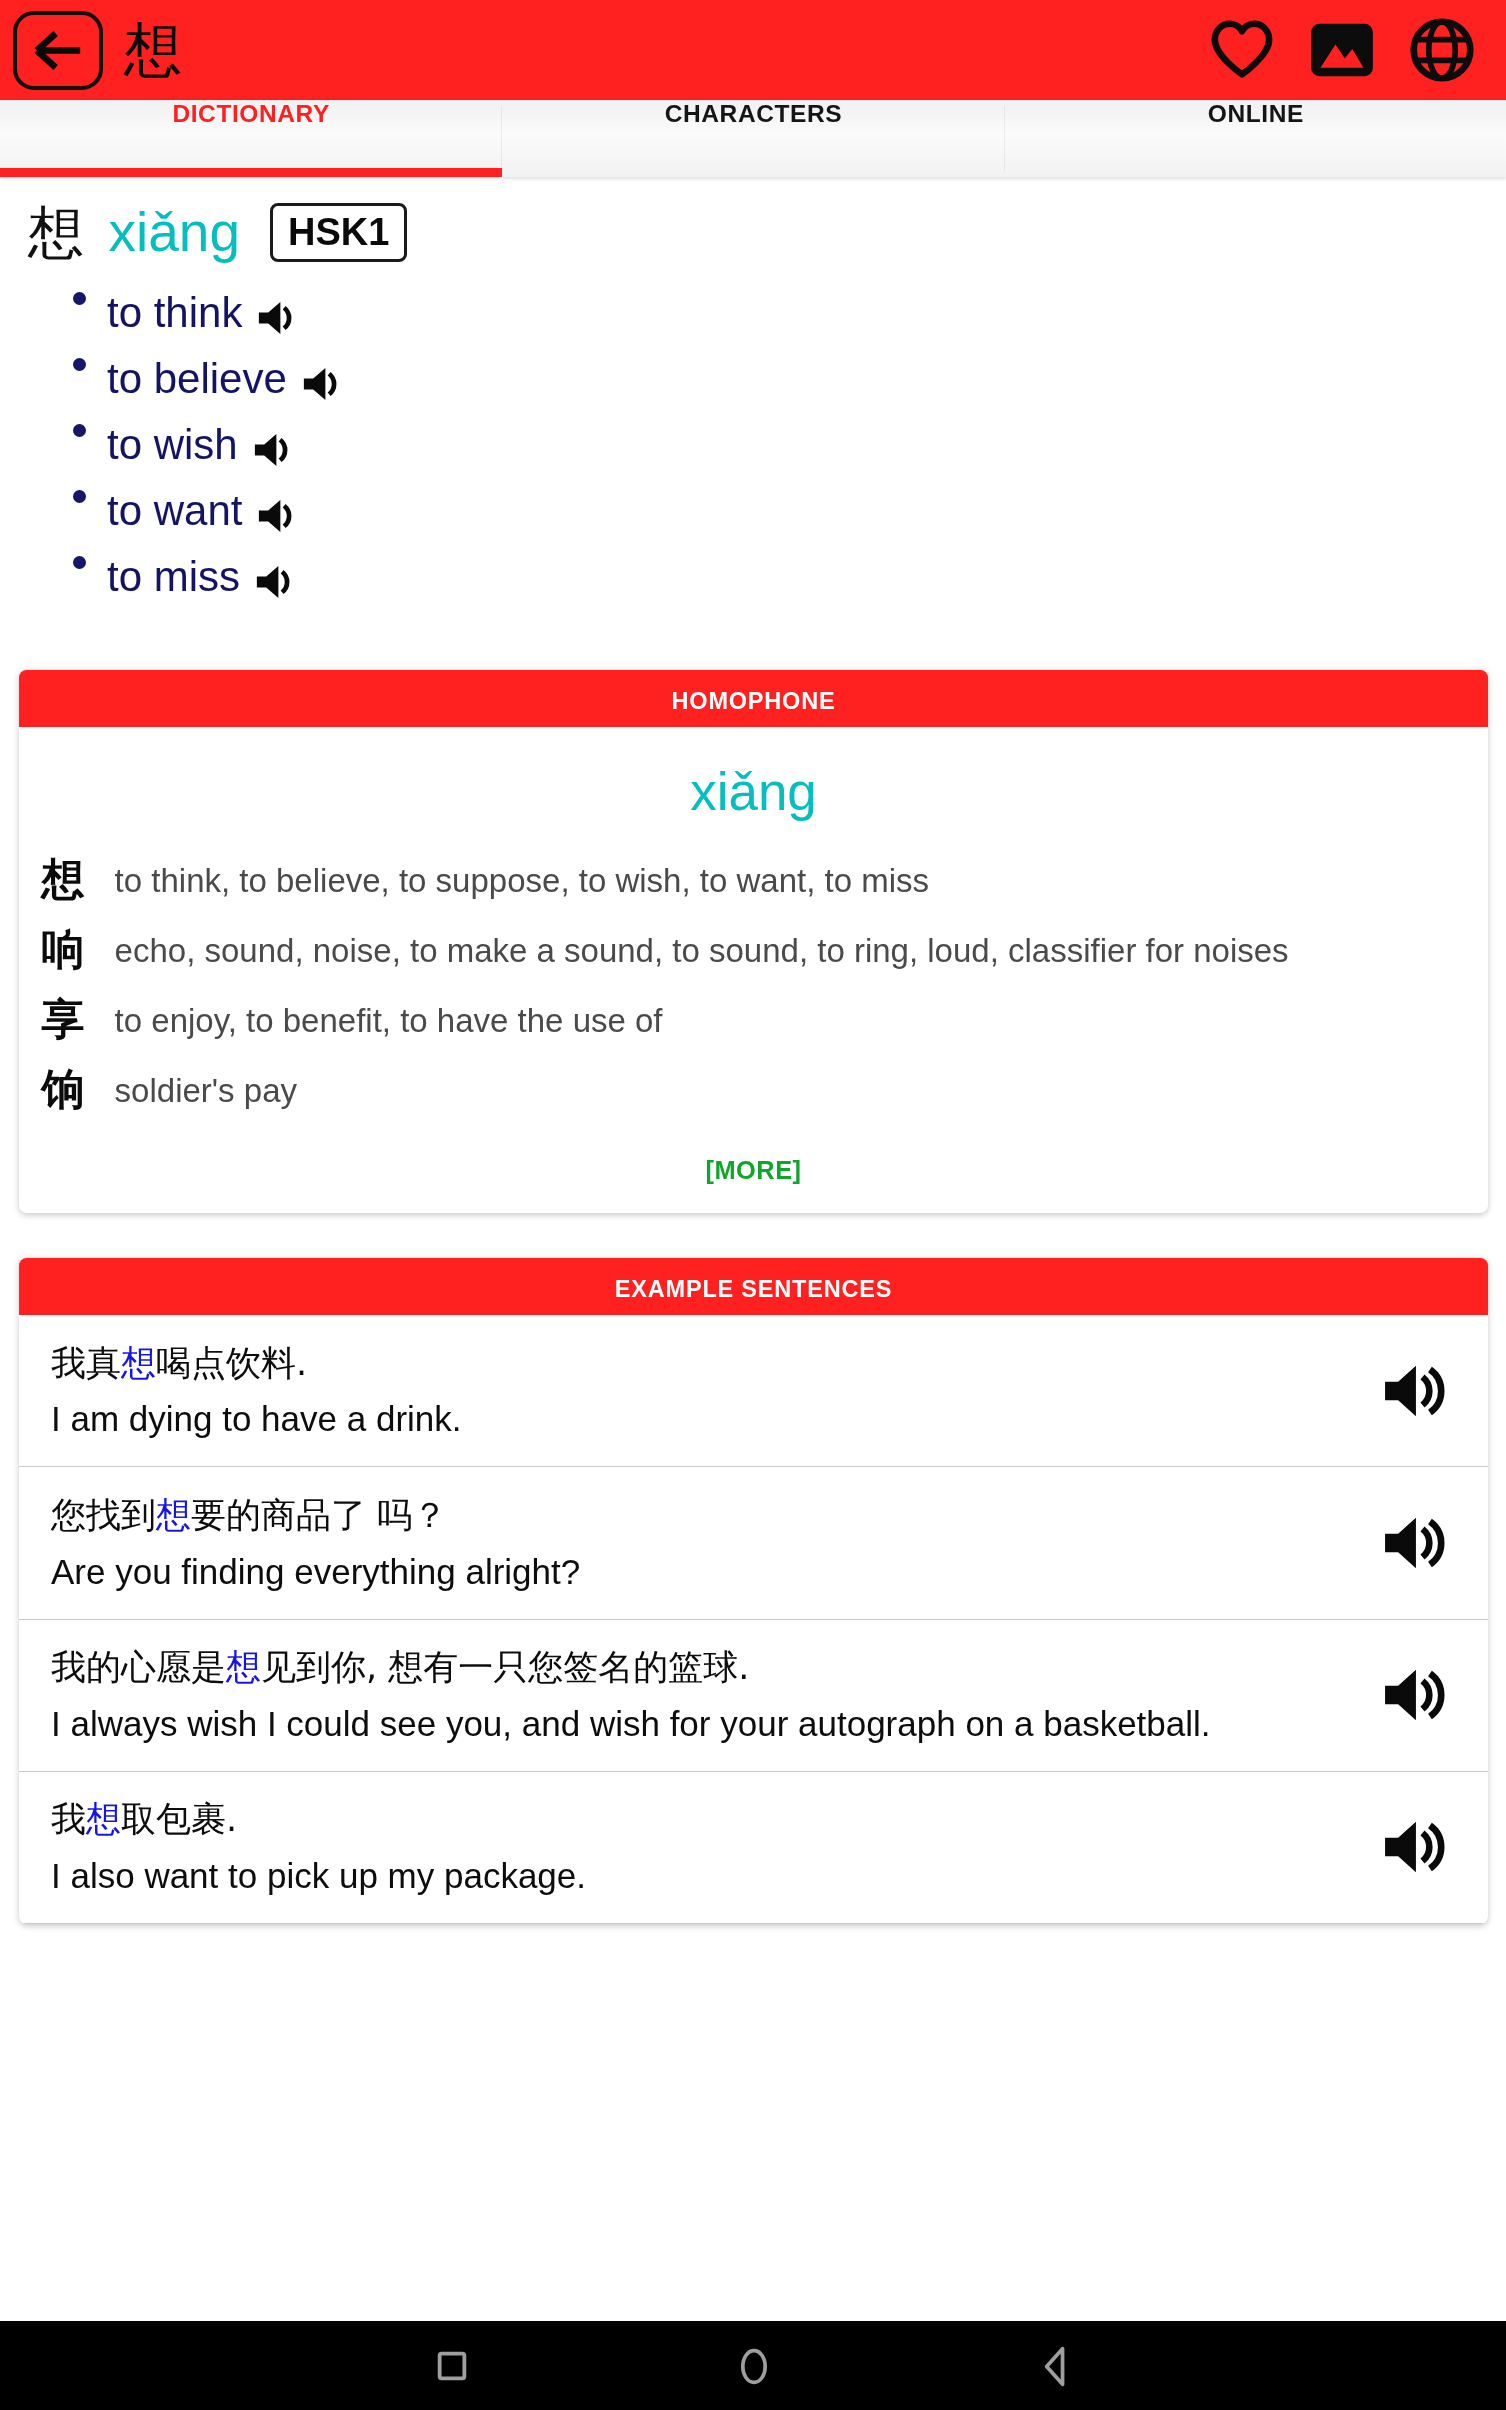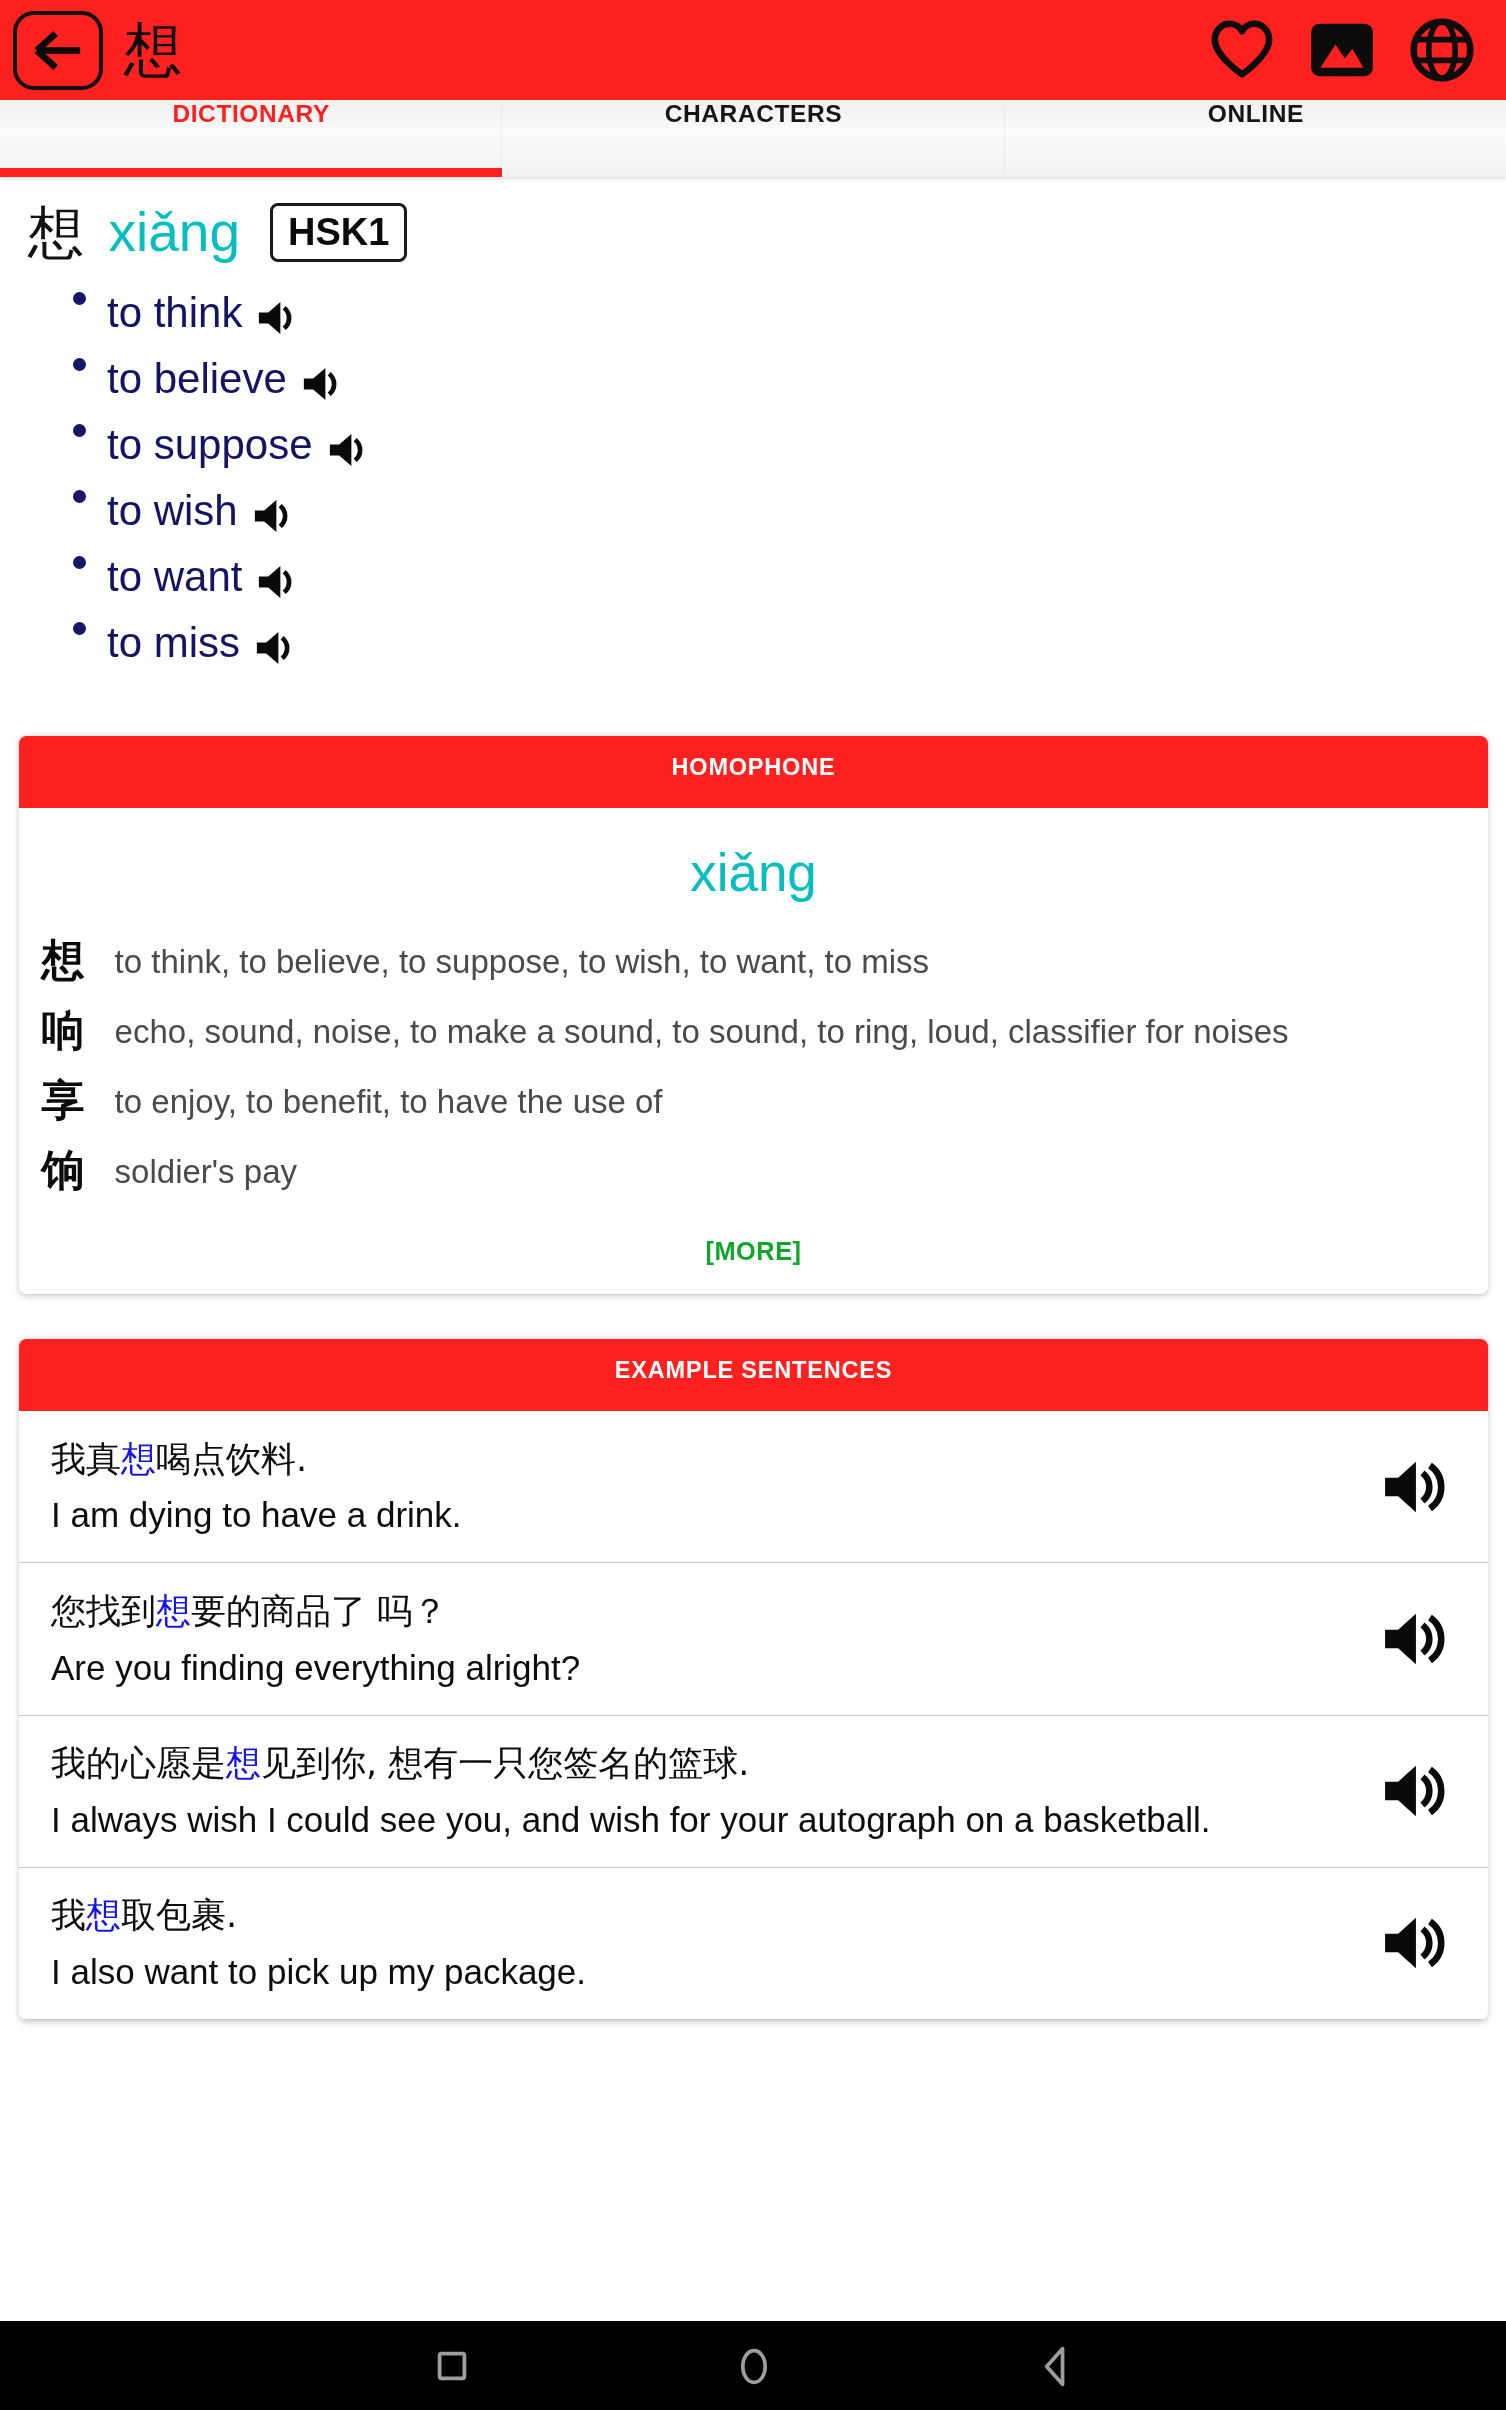--- a/index.html
+++ b/index.html
@@ -165,21 +165,21 @@
     box-shadow: 0 1.9px 6.6px rgba(0,0,0,0.22);
     overflow: hidden;
   }
   .card-header {
     background: #FF2020;
     color: #ffffff;
     text-align: center;
     font-size: 23.5px;
     font-weight: bold;
     letter-spacing: 0.8px;
-    padding: 18px 0 27px;
+    padding: 18px 0 12px;
   }
   .card-body { padding: 0; }
 
   
   .homophone-pinyin {
     text-align: center;
     font-size: 53px;
     color: #06BDC0;
     padding: 38px 0 28px;
     line-height: 1;
@@ -326,30 +326,20 @@
       <span class="def-audio">
         <svg width="43" height="38" viewBox="0 0 46 40">
           <path d="M2 14 L12 14 L25 3 L25 37 L12 26 L2 26 Z" fill="#0a0a0a"></path>
           <path d="M29 9 A14 14 0 0 1 29 31" fill="none" stroke="#0a0a0a" stroke-width="5"></path>
         </svg>
       </span>
     </li>
     <li class="def-item">
       <span class="def-bullet"></span>
       <span class="def-text">to believe</span>
-      <span class="def-audio">
-        <svg width="43" height="38" viewBox="0 0 46 40">
-          <path d="M2 14 L12 14 L25 3 L25 37 L12 26 L2 26 Z" fill="#0a0a0a"></path>
-          <path d="M29 9 A14 14 0 0 1 29 31" fill="none" stroke="#0a0a0a" stroke-width="5"></path>
-        </svg>
-      </span>
-    </li>
-    <li class="def-item">
-      <span class="def-bullet"></span>
-      <span class="def-text">to suppose</span>
       <span class="def-audio">
         <svg width="43" height="38" viewBox="0 0 46 40">
           <path d="M2 14 L12 14 L25 3 L25 37 L12 26 L2 26 Z" fill="#0a0a0a"></path>
           <path d="M29 9 A14 14 0 0 1 29 31" fill="none" stroke="#0a0a0a" stroke-width="5"></path>
         </svg>
       </span>
     </li>
     <li class="def-item">
       <span class="def-bullet"></span>
       <span class="def-text">to wish</span>

